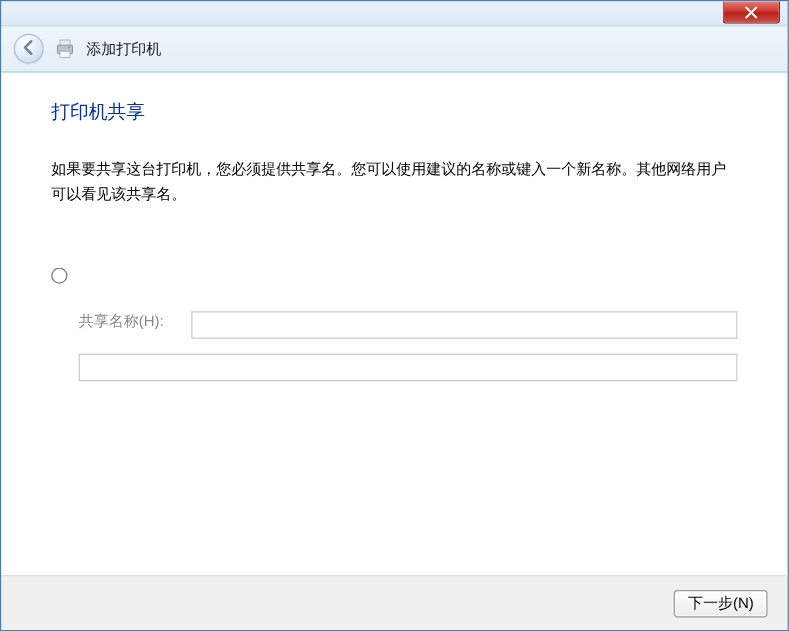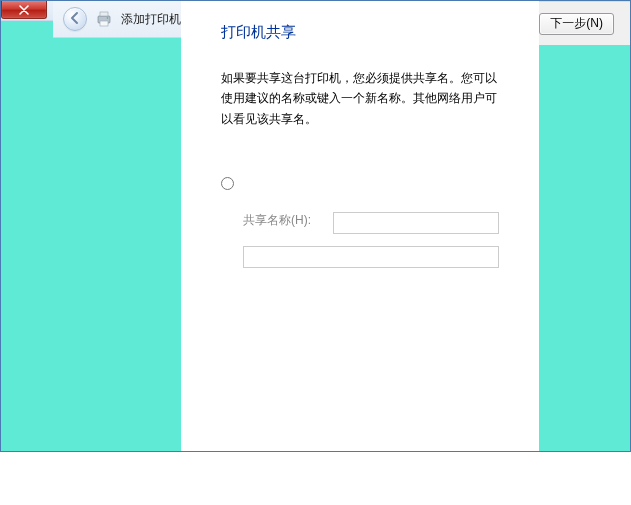--- a/index.html
+++ b/index.html
@@ -5,24 +5,24 @@
   * { box-sizing: border-box; }
   html, body { margin:0; padding:0; }
   body {
     width:631px; height:505px;
     font-family: "Microsoft YaHei", "Segoe UI", Tahoma, sans-serif;
     font-size:12px;
     background:#fff;
     overflow:hidden;
   }
   .window {
-    width:631px; height:452px;
+    width:631px; height:505px;
     border:1px solid #4a7ab0;
     background:#5eead4;
-    display:flex; flex-direction:row;
+    display:flex; flex-direction:column;
     position:relative;
   }
   
   .titlebar {
     height:20px;
     background: linear-gradient(to bottom, #e9f1fb 0%, #dfe9f5 100%);
     border-bottom:1px solid #c9d8ea;
     display:flex; justify-content:flex-end; align-items:flex-start;
   }
   .close-btn {

